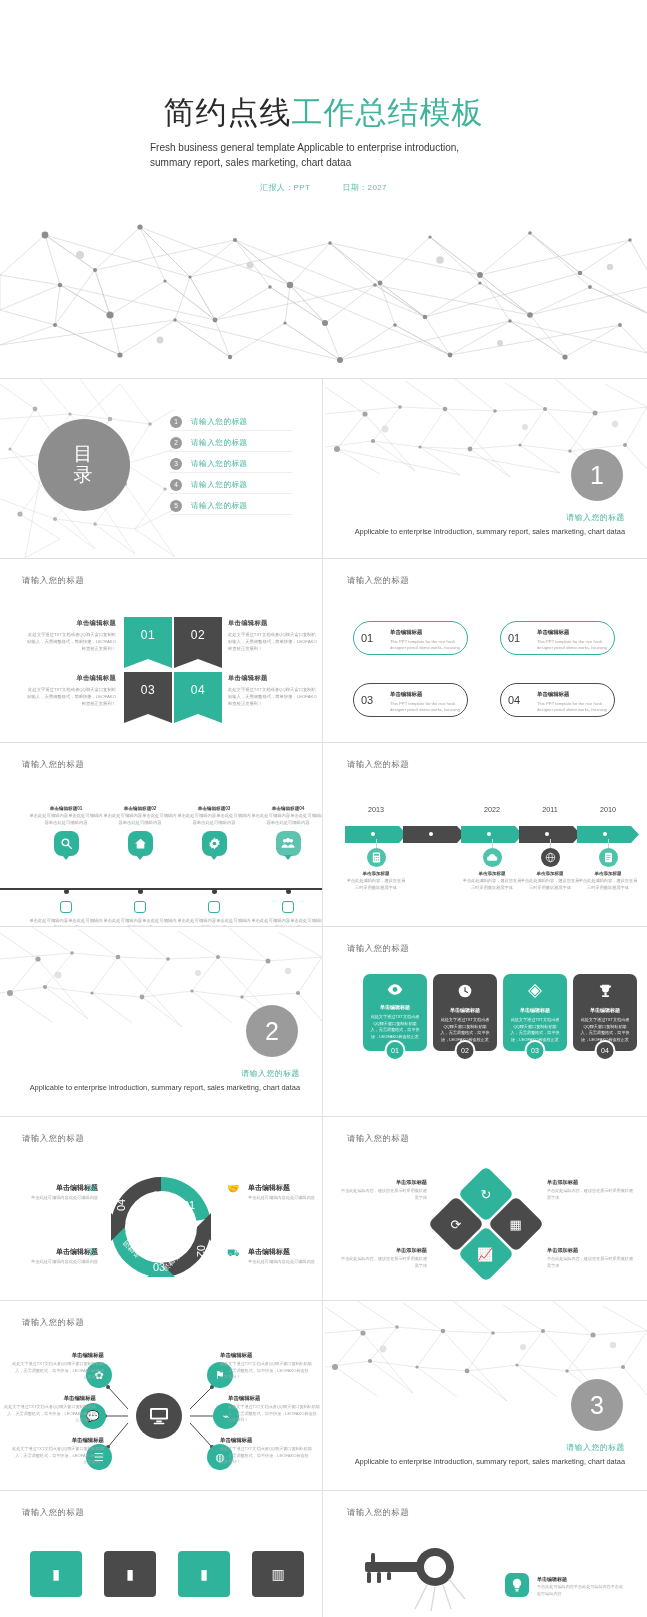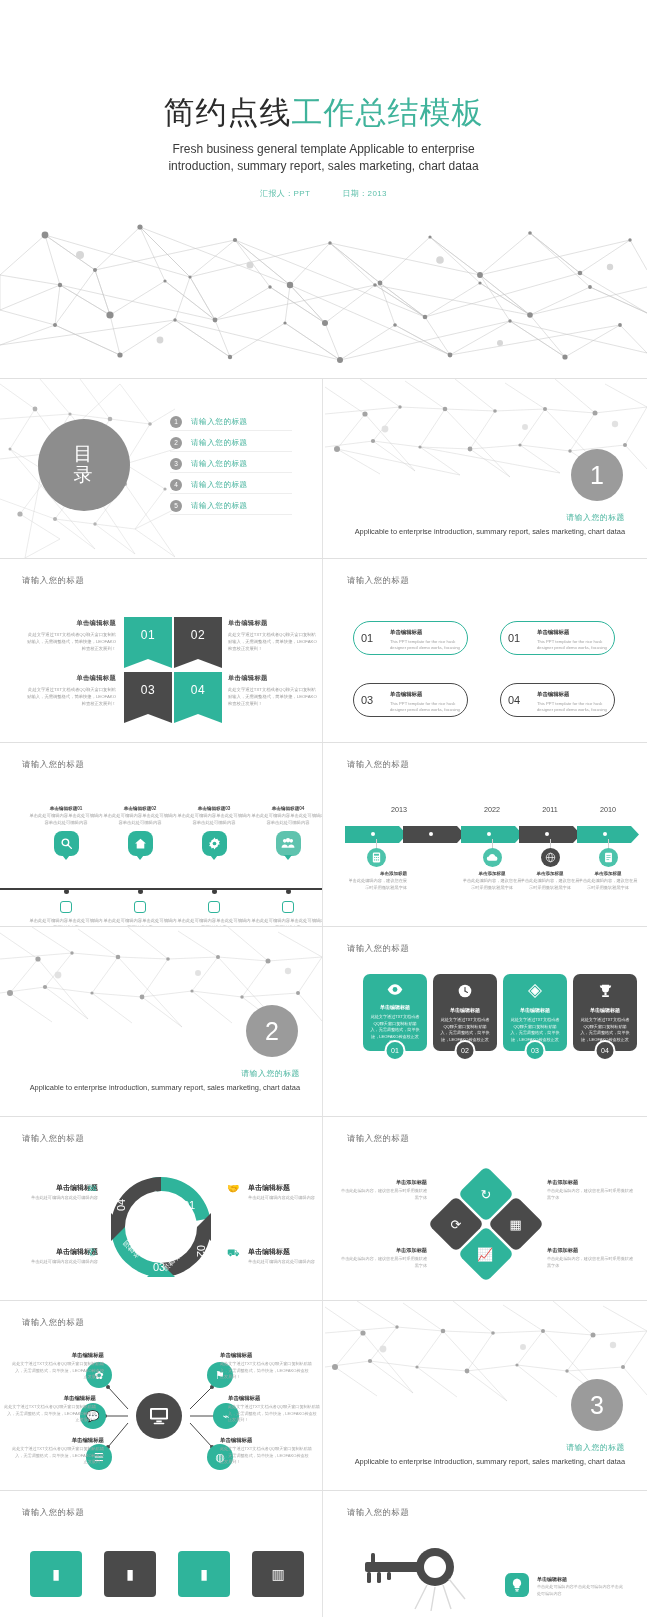--- a/index.html
+++ b/index.html
@@ -20,21 +20,21 @@
   .hdiv { position:absolute; left:0; width:647px; height:1px; background:#e0e0e0; }
 
   
   .net { position:absolute; inset:0; pointer-events:none; }
   .net svg { width:100%; height:100%; display:block; }
 
   
   .cover-title { text-align:center; font-size:31px; letter-spacing:1px; font-weight:400; margin-top:0; }
   .cover-title .blk { color:#2b2b2b; }
   .cover-title .tl { color:#3fb39b; }
-  .cover-sub { text-align:center; font-size:12px; color:#3a3a3a; line-height:1.45; margin-top:7px; }
+  .cover-sub { text-align:left; font-size:10px; color:#3a3a3a; line-height:1.45; margin-top:7px; }
   .cover-meta { text-align:center; font-size:8px; color:#5fc0ab; margin-top:12px; letter-spacing:.4px; }
   .cover-meta span { margin:0 16px; }
 
   
   .s-title { position:absolute; left:22px; top:16px; font-size:8.3px; color:#6f6f6f; letter-spacing:.6px; }
 
   
   .toc-circle {
     position:absolute; left:38px; top:40px; width:92px; height:92px; border-radius:50%;
     background:#8d8d8d; color:#fff; display:flex; flex-direction:column;
@@ -238,21 +238,21 @@
         </g>
       </svg>
     </div>
 
     <div style="position:absolute;left:0;top:92px;width:647px;">
       <div class="cover-title">
         <span class="blk">简约点线</span><span class="tl">工作总结模板</span>
       </div>
       <div class="cover-sub" style="padding:0 150px;">Fresh business general template Applicable to enterprise introduction, summary report,  sales marketing, chart dataa</div>
       <div class="cover-meta">
-        <span>汇报人：PPT</span><span>日期：2013</span>
+        <span>汇报人：PPT</span><span>日期：2027</span>
       </div>
     </div>
   </div>
   <div class="hdiv" style="top:378px;"></div>
 
   <div class="slide half" style="left:0;top:379px;height:179px;">
     <div class="net" style="left:0;top:0;width:175px;height:179px;opacity:.75;">
       <svg viewBox="0 0 175 179" preserveAspectRatio="none">
         <g stroke="#c4c4c4" stroke-width="0.45" fill="none">
           <path d="M0 5 L35 30 L10 70 L50 95 L20 135 L60 160 L25 179"></path>
@@ -515,21 +515,21 @@
     <div class="chev teal" style="left:136px;top:83px;width:62px;">
         <span class="cdot"></span>
       </div>
     <div class="chev dark" style="left:194px;top:83px;width:62px;">
         <span class="cdot"></span>
       </div>
     <div class="chev teal" style="left:252px;top:83px;width:62px;">
         <span class="cdot"></span>
       </div>
 
-    <div class="yr-col" style="left:20px;top:62px;text-align:right;">
+    <div class="yr-col" style="left:20px;top:62px;">
       <div class="y">2013</div>
       <div style="height:25px;"></div>
         <div class="yr-stem"></div>
       <div class="yr-circ teal" style="margin-top:0;">
           <svg width="9" height="11" viewBox="0 0 14 18" fill="#fff">
             <rect x="1" y="1" width="12" height="16" rx="2" fill="#fff"></rect>
             <rect x="3" y="3" width="8" height="3" fill="#4cc3ab"></rect>
             <circle cx="4" cy="9" r="1" fill="#4cc3ab"></circle>
             <circle cx="7" cy="9" r="1" fill="#4cc3ab"></circle>
             <circle cx="10" cy="9" r="1" fill="#4cc3ab"></circle>

